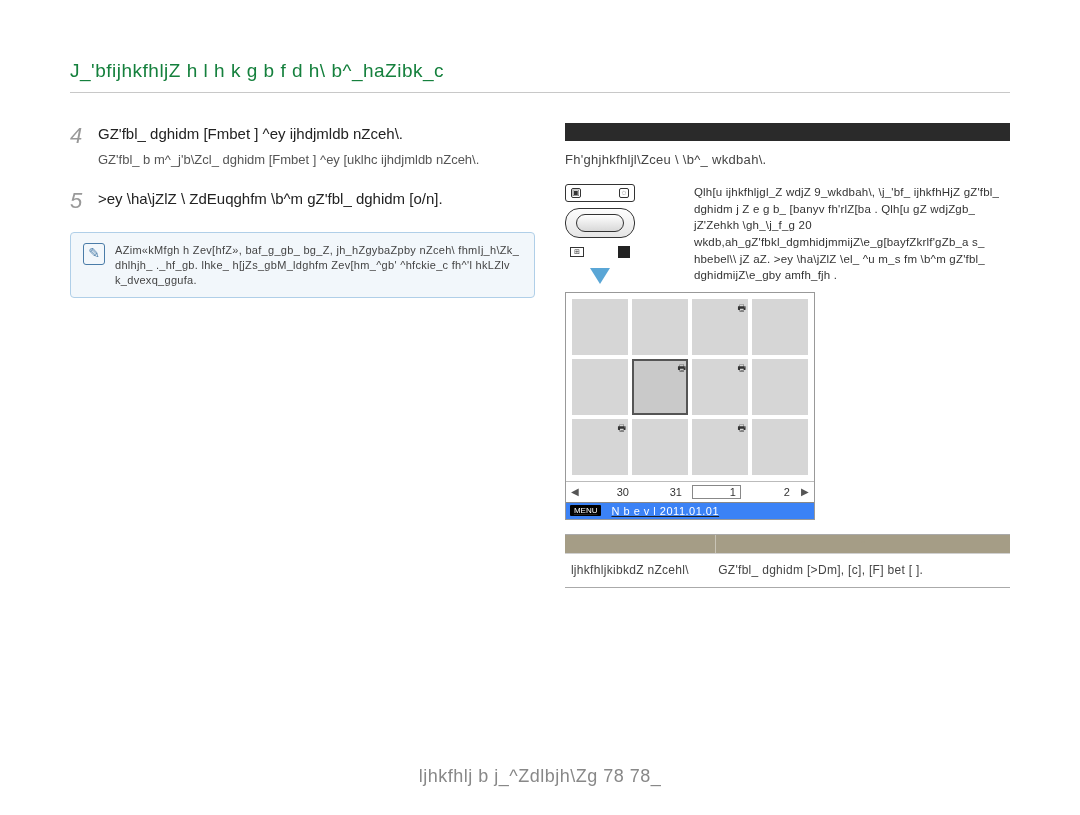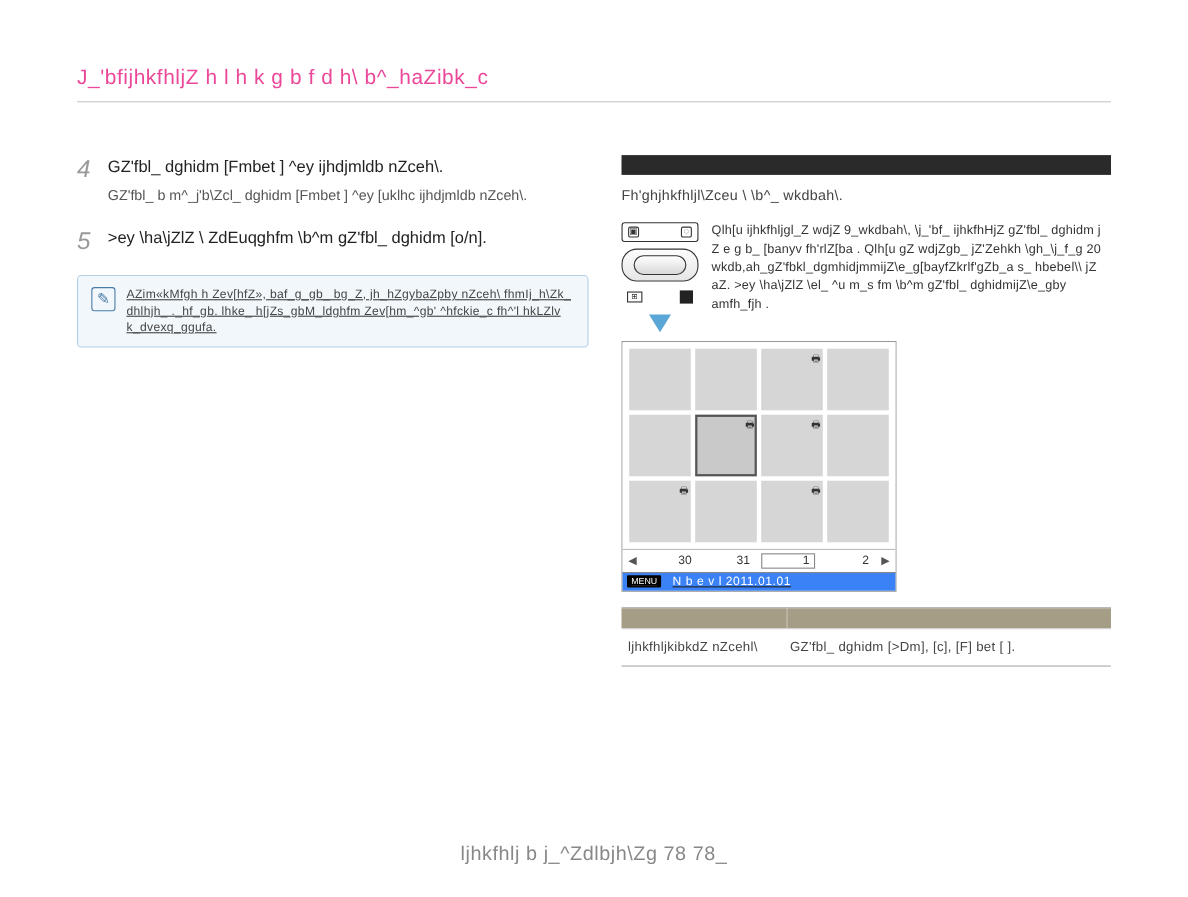--- a/index.html
+++ b/index.html
@@ -4,26 +4,26 @@
 <style>
   * { box-sizing: border-box; margin: 0; padding: 0; }
   html, body { width: 1080px; height: 815px; background: #ffffff; font-family: Arial, sans-serif; color: #333; }
   .page {
     position: relative;
     width: 1080px;
     height: 815px;
     padding: 60px 70px 30px 70px;
   }
   .header-title {
-    color: #ec4899;
+    color: #15803d;
     font-size: 19px;
     letter-spacing: 0.5px;
     border-bottom: 1px solid #c8c8c8;
     padding-bottom: 10px;
-    margin-bottom: 48px;
+    margin-bottom: 30px;
   }
   .columns {
     display: flex;
     gap: 30px;
   }
   .col-left { width: 470px; }
   .col-right { width: 450px; }
   .step-row { display: flex; margin-bottom: 6px; }
   .step-num {
     font-style: italic;
@@ -40,21 +40,21 @@
     border-radius: 4px;
     background: #f2f7fb;
     padding: 10px 12px;
     margin-top: 18px;
   }
   .note-icon {
     width: 22px; height: 22px; border: 1.5px solid #4a7ca8; border-radius: 3px;
     color: #4a7ca8; display:flex; align-items:center; justify-content:center;
     font-size: 14px; margin-right: 10px; flex-shrink:0; font-family: Georgia, serif;
   }
-  .note-text { font-size: 11px; color: #444; letter-spacing: 0.3px; line-height: 1.35; text-decoration: underline; }
+  .note-text { font-size: 11px; color: #444; letter-spacing: 0.3px; line-height: 1.35; }
   .black-bar {
     height: 18px;
     background: #2a2a2a;
     margin-bottom: 10px;
   }
   .right-text { font-size: 13px; color: #444; line-height: 1.45; letter-spacing: 0.3px; }
 
   
   .camera-block {
     display: flex;
@@ -85,21 +85,21 @@
     width: 70px; height: 16px; display:flex; align-items:center; justify-content:space-between; padding:0 5px; gap:4px;
   }
   .cam-bottom .b1 { width:14px;height:10px;border:1px solid #333;display:flex;align-items:center;justify-content:center;font-size:7px;}
   .cam-bottom .b2 { width:12px;height:12px;background:#222; }
   .arrow-down {
     width: 0; height: 0; border-left: 10px solid transparent; border-right: 10px solid transparent;
     border-top: 16px solid #5aa6d6;
   }
   .arrow-wrap { display:flex; justify-content:center; width:70px; margin-top:2px; }
 
-  .camera-text { flex:1; }
+  .camera-text { flex:1;margin-left:47px; }
   .small-txt { font-size: 11.5px; color: #333; line-height: 1.45; letter-spacing: 0.2px; }
 
   
   .shot {
     width: 250px;
     border: 1px solid #999;
     margin: 8px 0 14px 0;
     background: #fff;
   }
   .thumbs {

